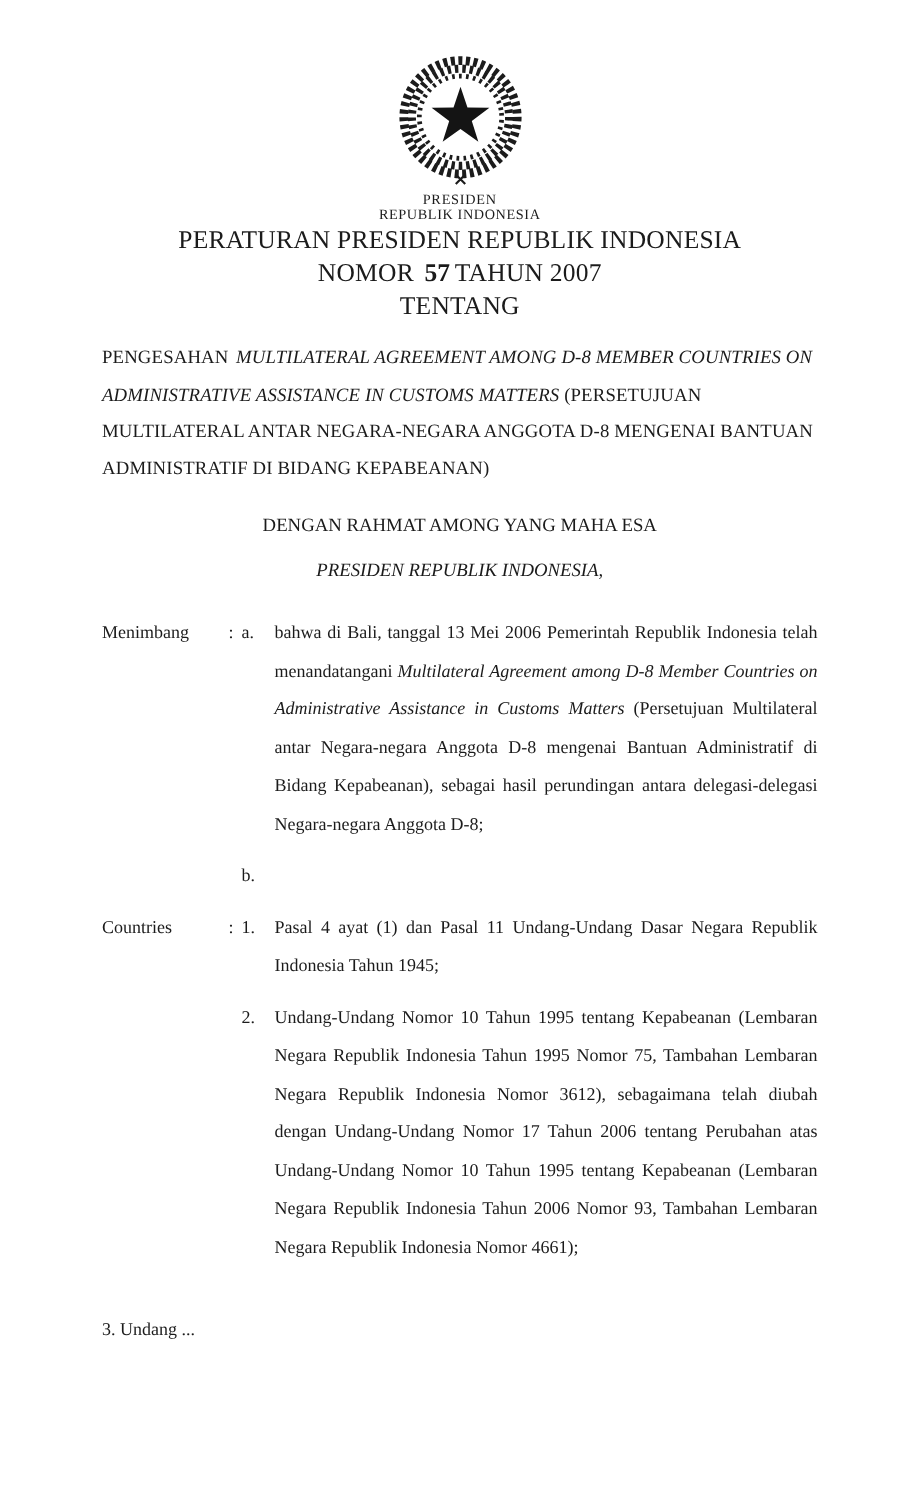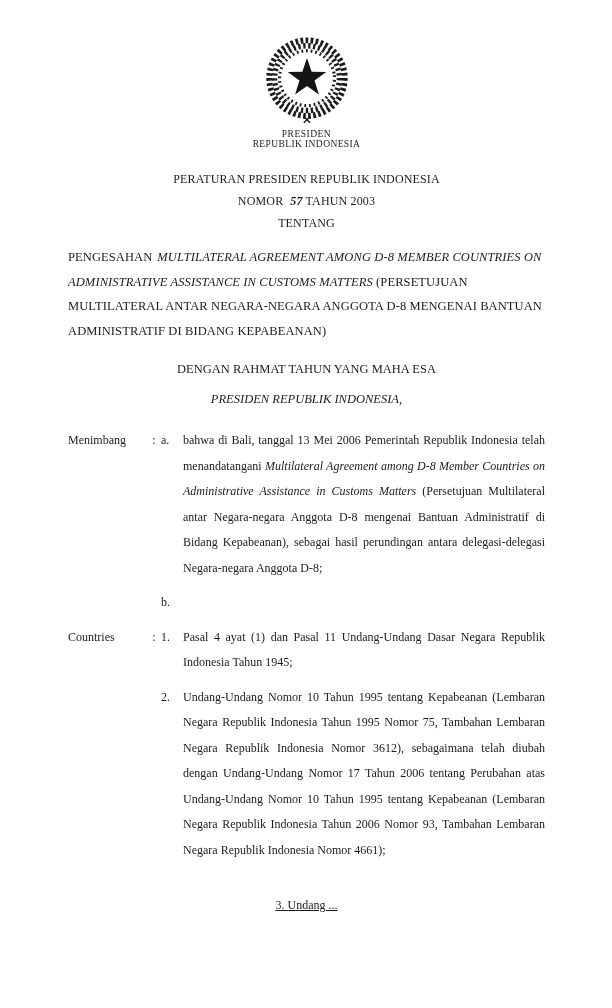--- a/index.html
+++ b/index.html
@@ -13,39 +13,39 @@
     font-size: 12px;
     padding: 33px 67px 0 68px;
     overflow: hidden;
   }
   
   .letterhead { text-align: center; }
   .seal-svg { display: block; margin: 0 auto; }
   .inst-line1 { font-size: 9.5px; letter-spacing: 0.5px; margin-top: 3px; }
   .inst-line2 { font-size: 9.5px; letter-spacing: 0.4px; }
   
-  .title-block { margin-top: 19px; text-align: center; font-size: 12px; line-height: 22px; letter-spacing: 0.15px; }
-  .nomor-num { font-weight: bold; margin: 0 3px 0 7px; font-style: italic; }
+  .title-block { text-align: center; font-size: 17px; line-height: 22px; letter-spacing: 0.15px; }
+  .nomor-num { font-weight: bold; margin: 0 3px 0 7px; }
   .subject { margin-top: 11px; text-align: left; font-size: 12.5px; line-height: 24.5px; letter-spacing: 0.1px; }
   .it { font-style: italic; }
   .subject .it { margin-left: 5px; }
   .invocation { margin-top: 19px; text-align: center; font-size: 12.5px; }
   .authority  { margin-top: 15px; text-align: center; font-size: 12.5px; font-style: italic; }
   
   .clauses { margin-top: 21px; font-family: Liberation Serif, serif; }
   .clause-row {
     display: grid;
     grid-template-columns: 79px 14px 22px 1fr;
     line-height: 25.5px;
     margin-bottom: 9px;
   }
   .c-colon { text-align: center; }
   .c-text { text-align: justify; text-align-last: left; }
   
-  .catchword { margin-top: 30px; text-align: center; line-height: 25px; text-decoration: underline; }
+  .catchword { margin-top: 30px; text-align: left; line-height: 25px; }
 </style>
 </head>
 <body>
 
 <div class="page">
 
   <header class="letterhead">
     <svg class="seal-svg" width="90" height="93" viewBox="0 0 100 103" aria-hidden="true">
       <g fill="none" stroke="#1c1c1c">
         <circle cx="50" cy="50" r="42" stroke-width="6.5" stroke-dasharray="3 2.6"></circle>
@@ -55,30 +55,30 @@
       <path fill="#141414" d="M50 27.5 L55.17 42.88 L71.4 43.05 L58.37 52.72 L63.23 68.2 L50 58.8 L36.77 68.2 L41.63 52.72 L28.6 43.05 L44.83 42.88 Z"></path>
       <path stroke="#1c1c1c" stroke-width="1.6" fill="none" d="M46.5 92.5 L53.5 99.5 M53.5 92.5 L46.5 99.5"></path>
     </svg>
     <div class="inst-line1">PRESIDEN</div>
     <div class="inst-line2">REPUBLIK INDONESIA</div>
   </header>
 
   <section class="title-block">
     <div>PERATURAN PRESIDEN REPUBLIK INDONESIA</div>
     <div>
-      <span>NOMOR</span><span class="nomor-num">57</span><span>TAHUN 2003</span>
+      <span>NOMOR</span><span class="nomor-num">57</span><span>TAHUN 2007</span>
     </div>
     <div>TENTANG</div>
   </section>
 
   <section class="subject">
     <span>PENGESAHAN</span><span class="it">MULTILATERAL AGREEMENT AMONG D-8 MEMBER COUNTRIES ON ADMINISTRATIVE ASSISTANCE IN CUSTOMS MATTERS</span><span> (PERSETUJUAN MULTILATERAL ANTAR NEGARA-NEGARA ANGGOTA D-8 MENGENAI BANTUAN ADMINISTRATIF DI BIDANG KEPABEANAN)</span>
   </section>
 
-  <div class="invocation">DENGAN RAHMAT TAHUN YANG MAHA ESA</div>
+  <div class="invocation">DENGAN RAHMAT AMONG YANG MAHA ESA</div>
   <div class="authority">PRESIDEN REPUBLIK INDONESIA,</div>
 
   <section class="clauses">
     <div class="clause-row">
       <div class="c-label">Menimbang</div>
       <div class="c-colon">:</div>
       <div class="c-marker">a.</div>
       <div class="c-text">
         <span>bahwa di Bali, tanggal 13 Mei 2006 Pemerintah Republik Indonesia telah menandatangani </span><span class="it">Multilateral Agreement among D-8 Member Countries on Administrative Assistance in Customs Matters</span><span> (Persetujuan Multilateral antar Negara-negara Anggota D-8 mengenai Bantuan Administratif di Bidang Kepabeanan), sebagai hasil perundingan antara delegasi-delegasi Negara-negara Anggota D-8;</span>
       </div>

